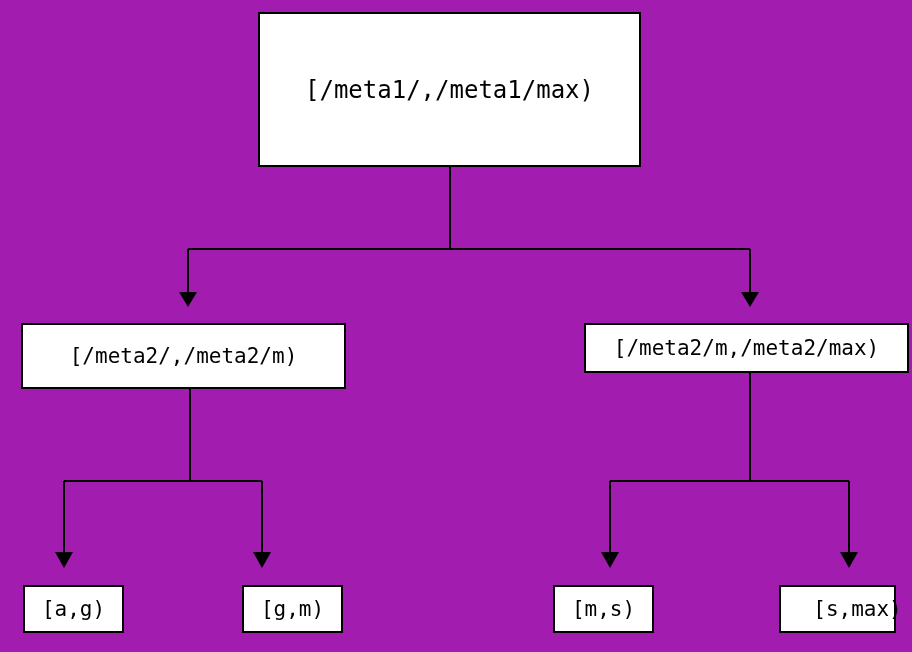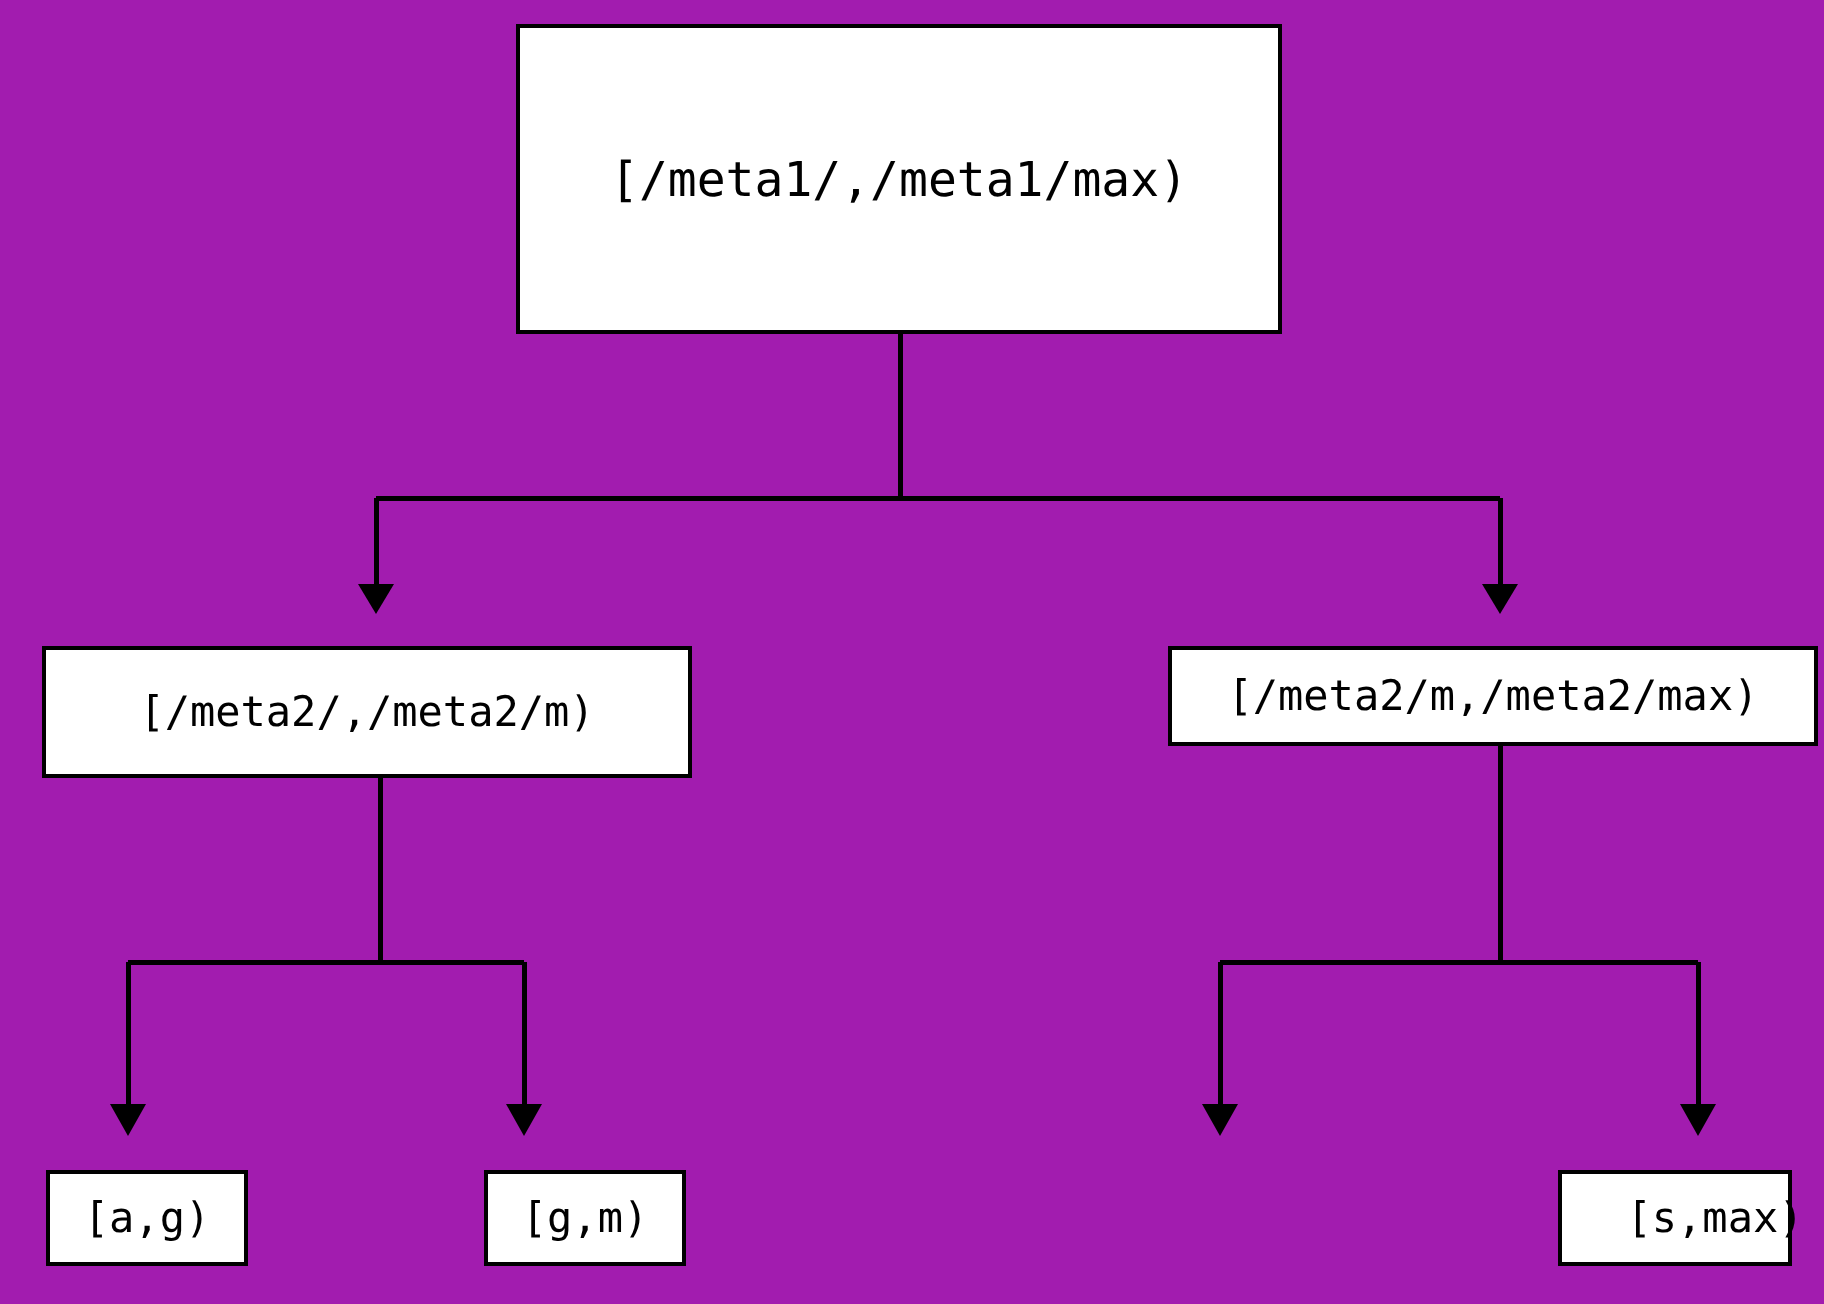--- a/index.html
+++ b/index.html
@@ -120,18 +120,21 @@
   </div>
 
   <div class="node node-leaf node-leaf-ag">
     <span class="node-label">[a,g)</span>
   </div>
 
   <div class="node node-leaf node-leaf-gm">
     <span class="node-label">[g,m)</span>
   </div>
 
+  <div class="node node-leaf node-leaf-ms">
+    <span class="node-label">[m,s)</span>
+  </div>
 
   <div class="node node-leaf node-leaf-smax">
     <span class="node-label">[s,max)</span>
   </div>
 
 </div>
 
 </body></html>

